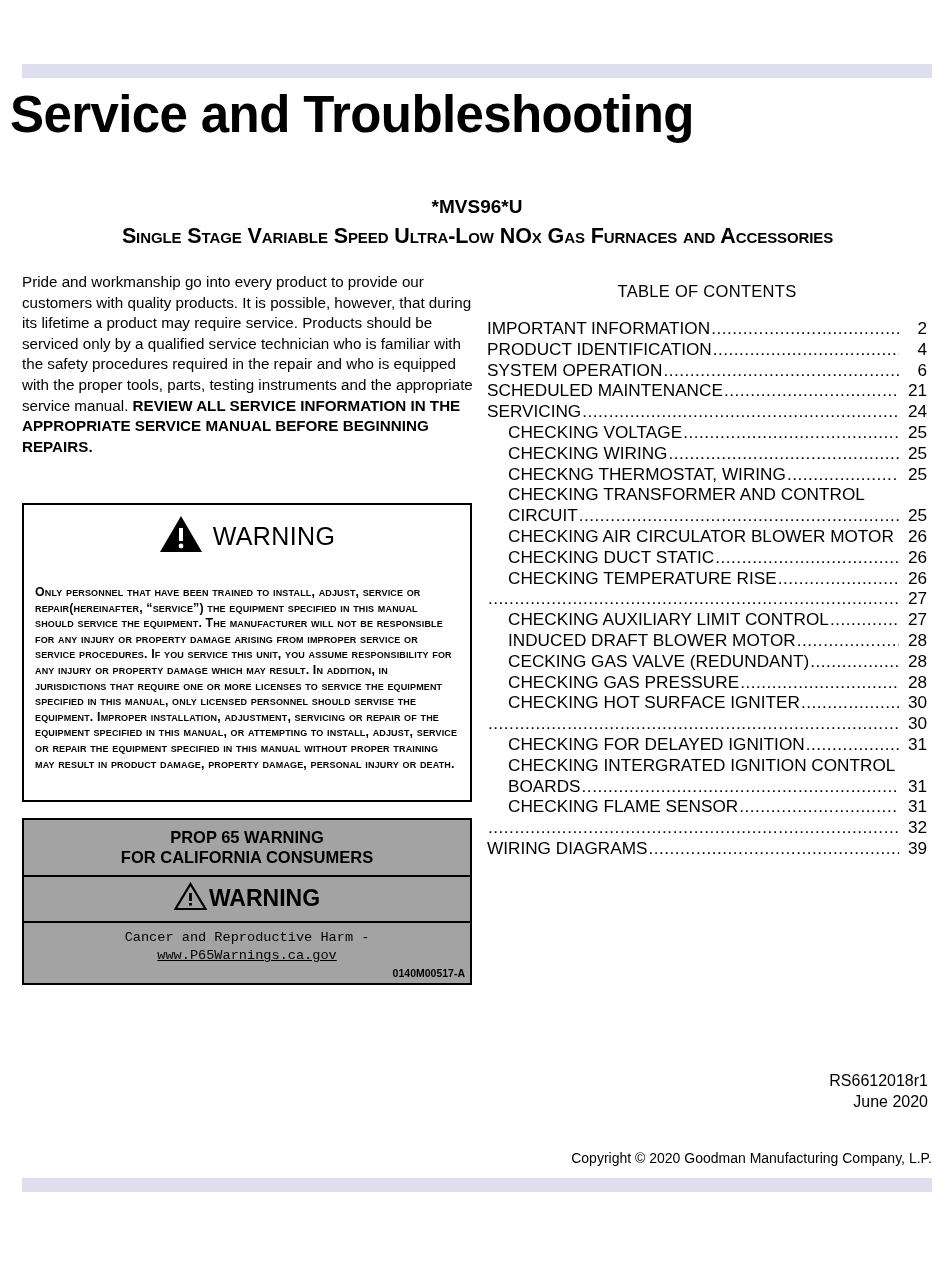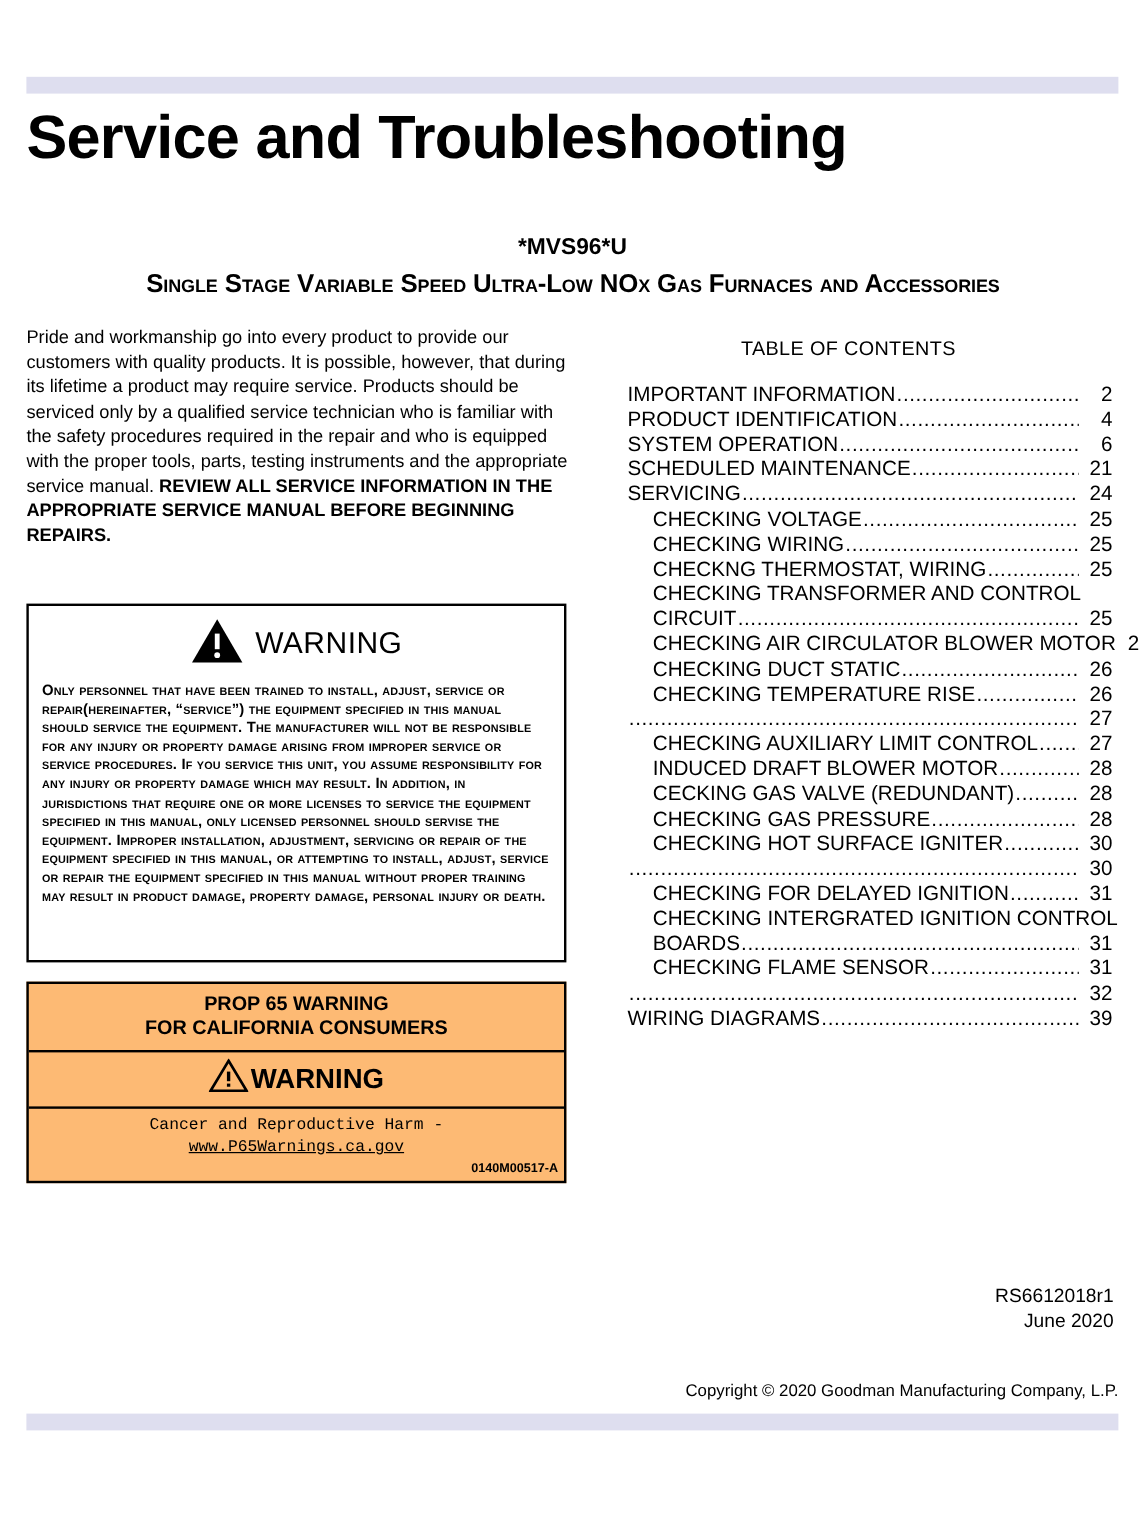--- a/index.html
+++ b/index.html
@@ -21,21 +21,21 @@
     left: 22px;
     width: 910px;
     height: 14px;
     background: #dedeef;
   }
   .band-top { top: 64px; }
   .band-bottom { top: 1178px; }
 
   .page-title {
     position: absolute;
-    left: 22px;
+    left: 10px;
     top: 88px;
     width: 910px;
     font-size: 51px;
     font-weight: bold;
     letter-spacing: -0.6px;
     line-height: 1.05;
     font-family: "Liberation Sans", sans-serif;
   }
 
   .model-line {
@@ -98,30 +98,31 @@
     letter-spacing: 0.4px;
   }
   .warn-body {
     padding: 4px 11px 0 11px;
     font-size: 12.4px;
     font-variant: small-caps;
     font-weight: bold;
     line-height: 15.6px;
     letter-spacing: 0.15px;
     text-align: left;
+    margin-top: 18px;
   }
 
   .prop-box {
     position: absolute;
     left: 22px;
     top: 818px;
     width: 450px;
     border: 2px solid #000;
     box-sizing: border-box;
-    background: #fdba74;
+    background: #a3a3a3;
   }
   .prop-sec {
     border-bottom: 2px solid #000;
     text-align: center;
   }
   .prop-sec:last-child { border-bottom: none; }
   .prop-title {
     font-size: 16.5px;
     font-weight: bold;
     line-height: 20px;
@@ -167,21 +168,20 @@
     font-size: 16.5px;
     letter-spacing: 0.3px;
     margin-bottom: 17px;
   }
   .toc-row {
     display: flex;
     align-items: baseline;
     font-size: 17.2px;
     line-height: 20.8px;
     white-space: nowrap;
-    margin-left: 36px;
   }
   .toc-row.indent .toc-label { padding-left: 21px; }
   .toc-label { flex: 0 0 auto; }
   .toc-dots {
     flex: 1 1 auto;
     overflow: hidden;
     white-space: nowrap;
     font-size: 17.2px;
     letter-spacing: 0.5px;
     margin: 0 1px;

